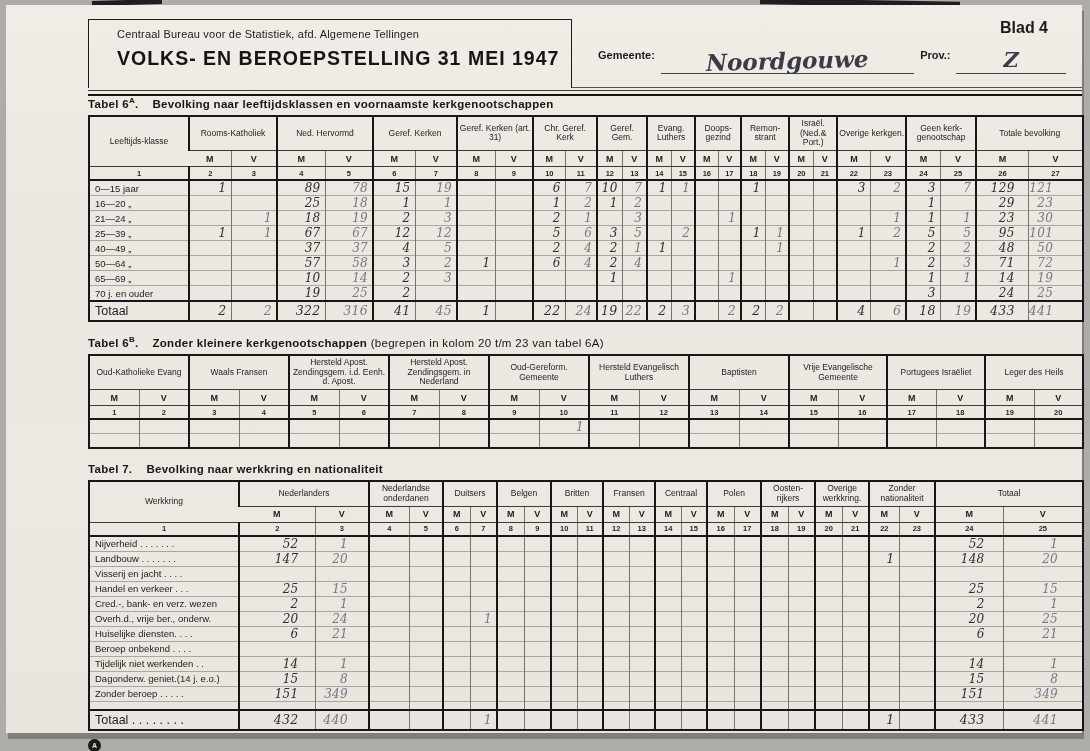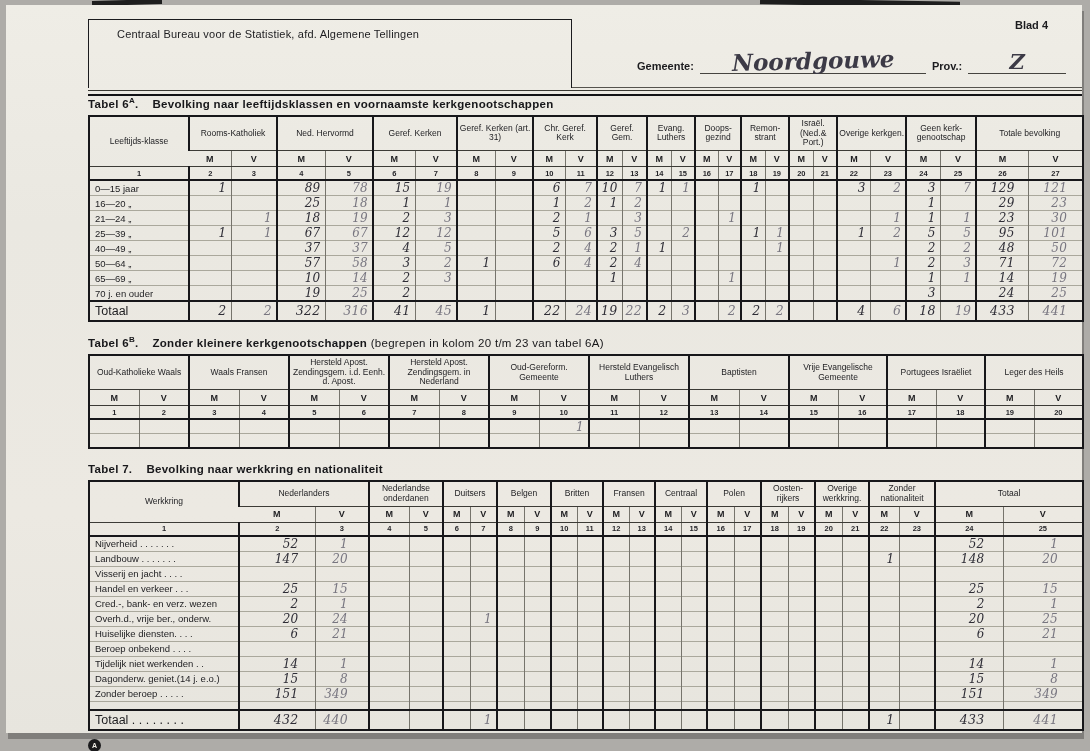--- a/index.html
+++ b/index.html
@@ -12,22 +12,22 @@
   .sliver-tr{top:0;right:130px;width:200px;height:6px;transform:rotate(1deg);}
   .content{position:relative;padding-left:82px;width:994px;}
 
   
   .page-header{position:relative;height:76px;margin-top:9px;}
   .title-box{position:absolute;left:0;top:5px;width:484px;height:69px;
     border:1.5px solid #1b1b1e;border-bottom:none;padding:8px 0 0 28px;box-sizing:border-box;}
   .org-line{font-size:11px;font-weight:400;color:#1c1c1f;letter-spacing:.2px;}
   .main-title{font-size:19.5px;font-weight:700;color:#151518;letter-spacing:1px;margin-top:7px;}
   .meta{position:absolute;left:484px;right:0;top:5px;bottom:2px;border-bottom:1px solid #55534d;}
-  .blad{position:absolute;right:34px;top:0;font-size:11px;font-weight:700;color:#1c1c1f;}
-  .gemeente-row{position:absolute;left:26px;right:10px;top:30px;display:flex;align-items:flex-end;margin-left:39px;}
+  .blad{position:absolute;right:34px;top:0;font-size:16px;font-weight:700;color:#1c1c1f;}
+  .gemeente-row{position:absolute;left:26px;right:10px;top:30px;display:flex;}
   .fld-label{font-size:11px;font-weight:700;color:#1c1c1f;padding-bottom:2px;}
   .write-line{border-bottom:1.5px solid #45443f;text-align:center;margin:0 6px;}
   .wl-gemeente{width:296px;}
   .wl-prov{width:128px;}
   .script{font-family:"DejaVu Serif",serif;font-style:italic;font-weight:700;color:#3c3a46;}
   .script-gemeente{font-size:23px;display:inline-block;transform:rotate(-1.5deg);line-height:1;}
   .script-prov{font-size:21px;display:inline-block;line-height:1;}
   .rule-double{height:3px;border-top:1px solid #3a3933;border-bottom:2.5px solid #131316;margin-top:0;}
 
   
@@ -53,21 +53,21 @@
   .census tbody td{border-top:1px solid #aaa89c;height:14px;}
   .census tbody tr:first-child td{border-top:none;}
   td.lbl{font-size:9.5px;text-align:left;padding-left:5px;color:#1d1d20;}
   td.hw{font-family:"DejaVu Serif",serif;font-style:italic;font-size:12px;text-align:right;
     padding-right:4px;letter-spacing:.3px;line-height:1;}
   td.hw.m{color:#2e2d36;}
   td.hw.v{color:#787680;}
   tr.totrow td{border-top:2px solid #17171a;height:18px;font-size:12.5px;}
   tr.spacer td{height:7px;}
   #t6a td:nth-child(26).hw{padding-right:13px;}
-  #t6a td:nth-child(27).hw{padding-right:15px;}
+  #t6a td:nth-child(27).hw{padding-right:29px;}
   #t6b tbody td{height:13px;}
   #t7 tbody td:nth-child(2).hw{padding-right:16px;}
   #t7 tbody td:nth-child(3).hw{padding-right:20px;}
   #t7 tbody td:nth-child(24).hw{padding-right:18px;}
   #t7 tbody td:nth-child(25).hw{padding-right:24px;}
 
   
   .stamp{margin-top:8px;display:flex;align-items:center;}
   .stamp-logo{display:inline-flex;align-items:center;justify-content:center;width:13px;height:13px;
     border-radius:50%;background:#1a1a1c;color:#efede6;font-size:7px;font-weight:700;margin-right:6px;}
@@ -77,20 +77,21 @@
 
 <div class="sliver sliver-tl"></div>
 <div class="sliver sliver-tr"></div>
 
 <div class="paper">
   <div class="content">
 
     <div class="page-header">
       <div class="title-box">
         <div class="org-line">Centraal Bureau voor de Statistiek, afd. Algemene Tellingen</div>
+        <div class="main-title">VOLKS- EN BEROEPSTELLING 31 MEI 1947</div>
       </div>
       <div class="meta">
         <div class="blad">Blad 4</div>
         <div class="gemeente-row">
           <span class="fld-label">Gemeente:</span>
           <span class="write-line wl-gemeente"><span class="script script-gemeente">Noordgouwe</span></span>
           <span class="fld-label">Prov.:</span>
           <span class="write-line wl-prov"><span class="script script-prov">Z</span></span>
         </div>
       </div>
@@ -492,21 +493,21 @@
           <col style="width: 50px;">
           <col style="width: 49px;">
           <col style="width: 49px;">
           <col style="width: 49px;">
           <col style="width: 49px;">
           <col style="width: 49px;">
           <col style="width: 49px;">
         </colgroup>
         <thead>
           <tr class="grow">
-            <th class="gb" colspan="2">Oud-Katholieke Waals</th>
+            <th class="gb" colspan="2">Oud-Katholieke Evang</th>
             <th class="gb" colspan="2">Waals Fransen</th>
             <th class="gb" colspan="2">Hersteld Apost. Zendingsgem. i.d. Eenh. d. Apost.</th>
             <th class="gb" colspan="2">Hersteld Apost. Zendingsgem. in Nederland</th>
             <th class="gb" colspan="2">Oud-Gereform. Gemeente</th>
             <th class="gb" colspan="2">Hersteld Evangelisch Luthers</th>
             <th class="gb" colspan="2">Baptisten</th>
             <th class="gb" colspan="2">Vrije Evangelische Gemeente</th>
             <th class="gb" colspan="2">Portugees Israëliet</th>
             <th class="gb" colspan="2">Leger des Heils</th>
           </tr>

